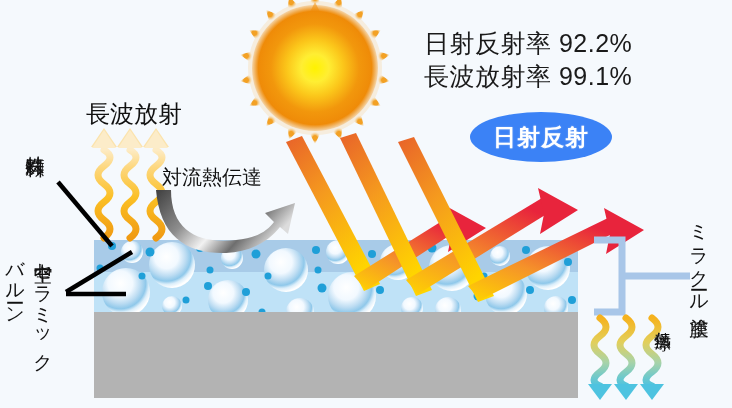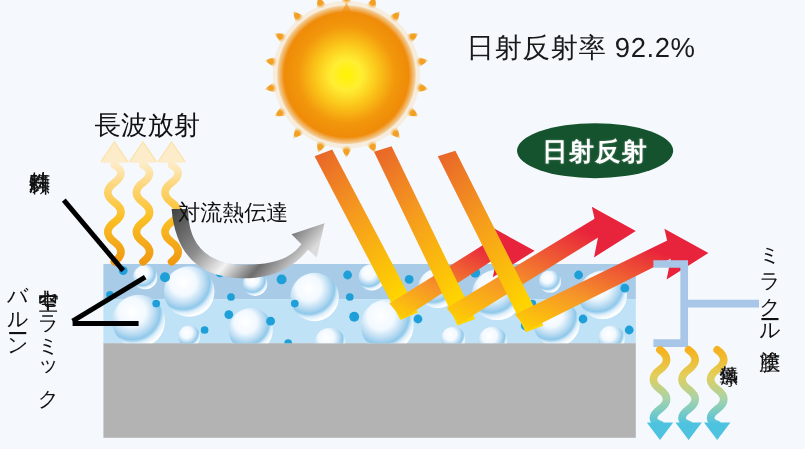--- a/index.html
+++ b/index.html
@@ -14,27 +14,27 @@
   #svg-layer{position:absolute;left:0;top:0;width:732px;height:408px;}
 
   .txt{position:absolute;color:#111;white-space:nowrap;}
   .kpi{
     left:424px;font-size:25px;letter-spacing:0.5px;color:#1a1a1a;
   }
   .kpi.l1{top:27px;}
   .kpi.l2{top:60px;}
 
   .lbl-long{left:86px;top:98px;font-size:24px;}
-  .lbl-conv{left:162px;top:180px;font-size:20px;}
+  .lbl-conv{left:162px;top:164px;font-size:20px;}
   .lbl-roof{left:312px;top:338px;font-size:19px;}
 
   .badge{
     position:absolute;left:470px;top:112px;width:142px;height:50px;
     border-radius:50%/50%;
-    background:#14532d;
+    background:#3b82f6;
     display:flex;align-items:center;justify-content:center;
   }
   .badge-text{
     color:#ffffff;font-size:23px;font-weight:bold;letter-spacing:1px;
     text-shadow:0 0 2px rgba(255,255,255,0.35);
   }
 
   
   .vtxt{
     position:absolute;
@@ -280,20 +280,21 @@
     </g>
 
     <g stroke="#000" stroke-width="4.5" fill="none">
       <path d="M58,182 L112,246"></path>
       <path d="M66,292 L132,252"></path>
       <path d="M66,294 L126,294"></path>
     </g>
   </svg>
 
   <div class="txt kpi l1">日射反射率 92.2%</div>
+  <div class="txt kpi l2">長波放射率 99.1%</div>
 
   <div class="badge">
     <span class="badge-text">日射反射</span>
   </div>
 
   <div class="txt lbl-long">長波放射</div>
   <div class="txt lbl-conv">対流熱伝達</div>
 
   <div class="vtxt v-pigment">特殊顔料</div>
   <div class="vtxt v-balloon-a">バルーン</div>

